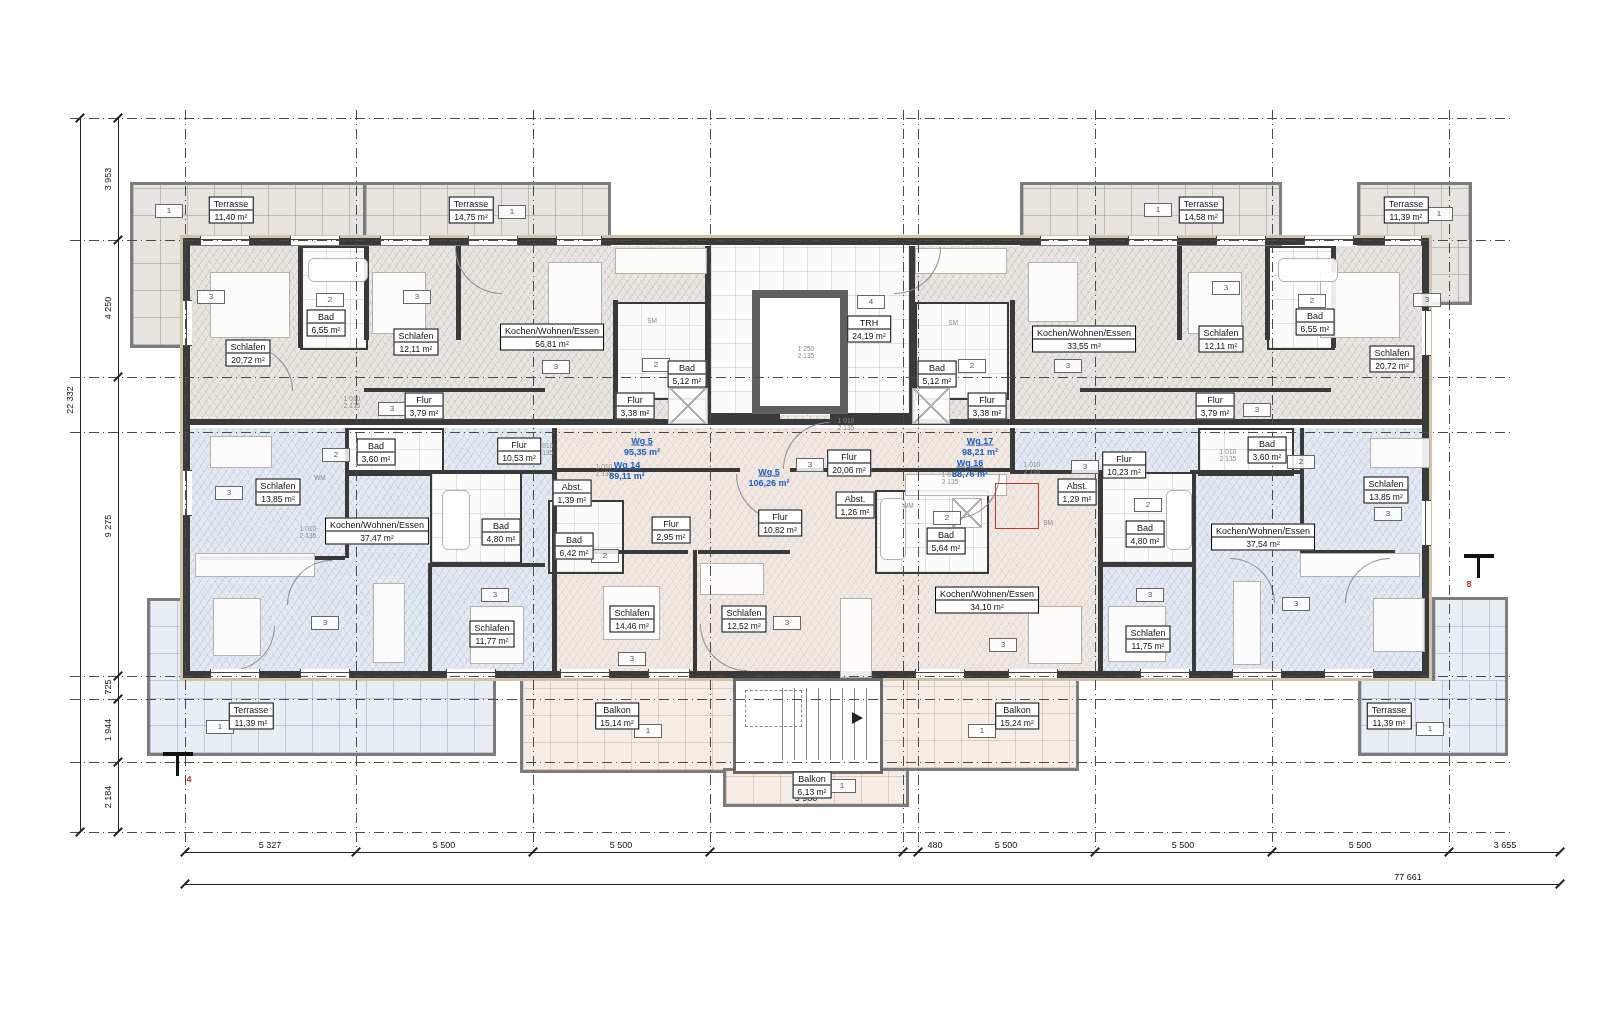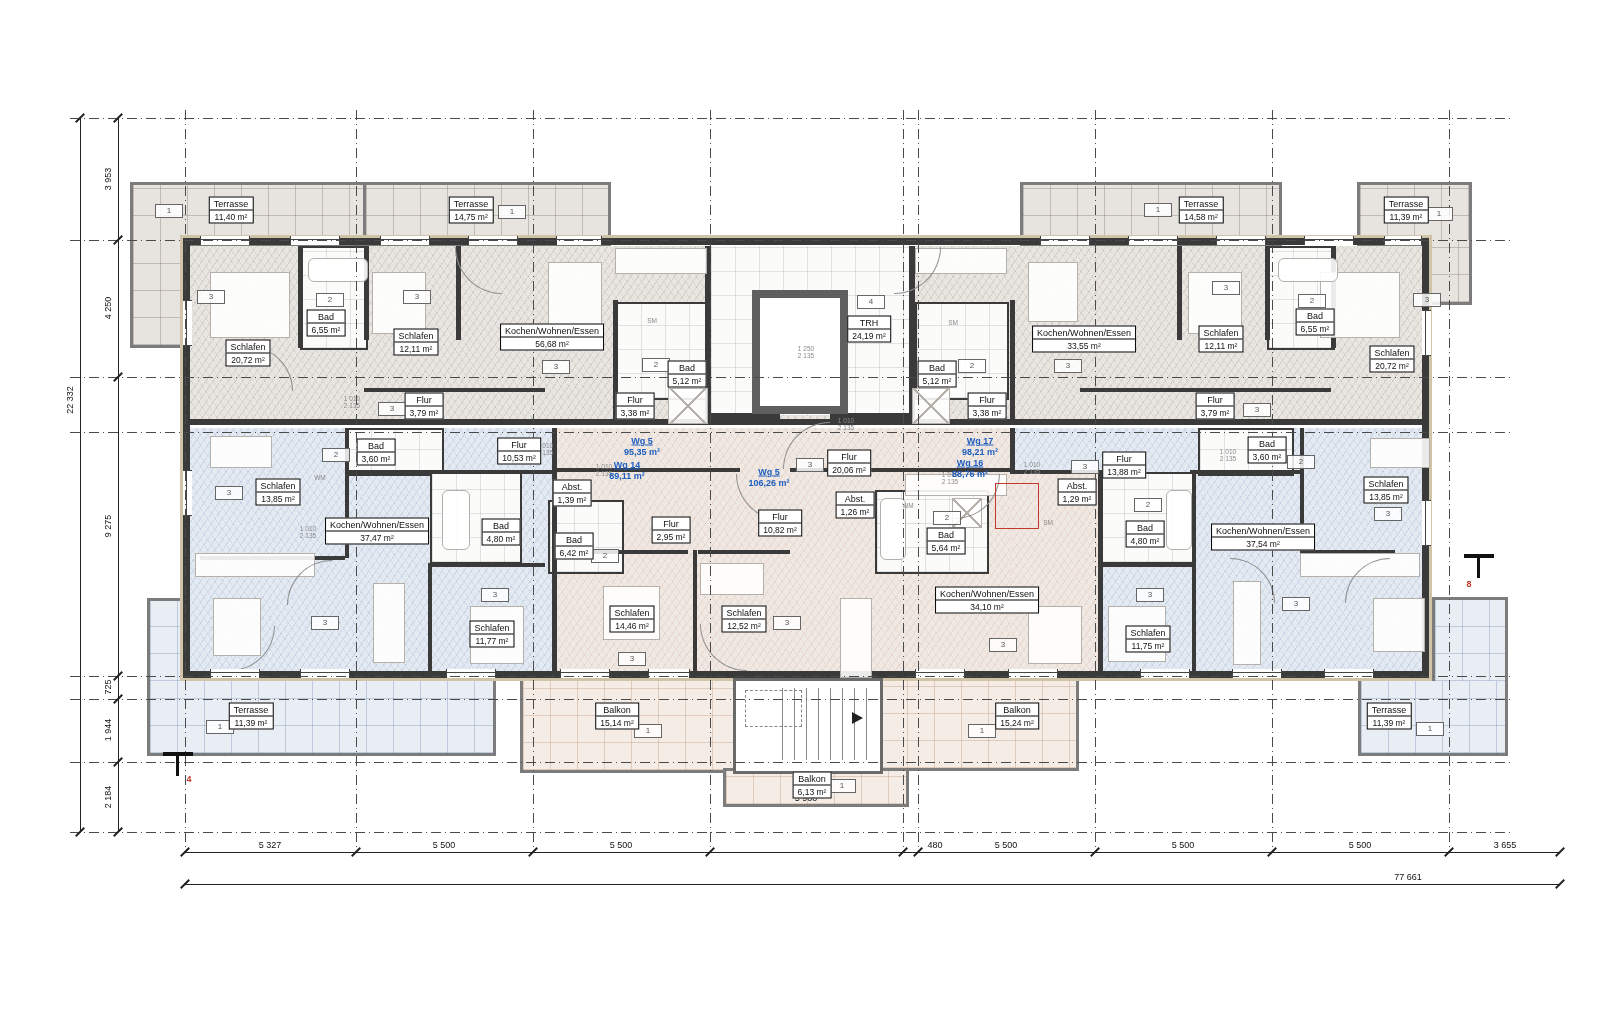--- a/index.html
+++ b/index.html
@@ -299,21 +299,21 @@
   <div class="abs rl" style="left:326px;top:323px">
       <div class="n">Bad</div>
       <div class="a">6,55 m²</div>
     </div>
   <div class="abs rl" style="left:416px;top:342px">
       <div class="n">Schlafen</div>
       <div class="a">12,11 m²</div>
     </div>
   <div class="abs rl" style="left:552px;top:337px">
       <div class="n">Kochen/Wohnen/Essen</div>
-      <div class="a">56,68 m²</div>
+      <div class="a">56,81 m²</div>
     </div>
   <div class="abs rl" style="left:424px;top:406px">
       <div class="n">Flur</div>
       <div class="a">3,79 m²</div>
     </div>
   <div class="abs rl" style="left:635px;top:406px">
       <div class="n">Flur</div>
       <div class="a">3,38 m²</div>
     </div>
   <div class="abs rl" style="left:687px;top:374px">
@@ -416,21 +416,21 @@
       <div class="n">Kochen/Wohnen/Essen</div>
       <div class="a">34,10 m²</div>
     </div>
   <div class="abs rl" style="left:849px;top:463px">
       <div class="n">Flur</div>
       <div class="a">20,06 m²</div>
     </div>
 
   <div class="abs rl" style="left:1124px;top:465px">
       <div class="n">Flur</div>
-      <div class="a">13,88 m²</div>
+      <div class="a">10,23 m²</div>
     </div>
   <div class="abs rl" style="left:1077px;top:492px">
       <div class="n">Abst.</div>
       <div class="a">1,29 m²</div>
     </div>
   <div class="abs rl" style="left:1145px;top:534px">
       <div class="n">Bad</div>
       <div class="a">4,80 m²</div>
     </div>
   <div class="abs rl" style="left:1267px;top:450px">

